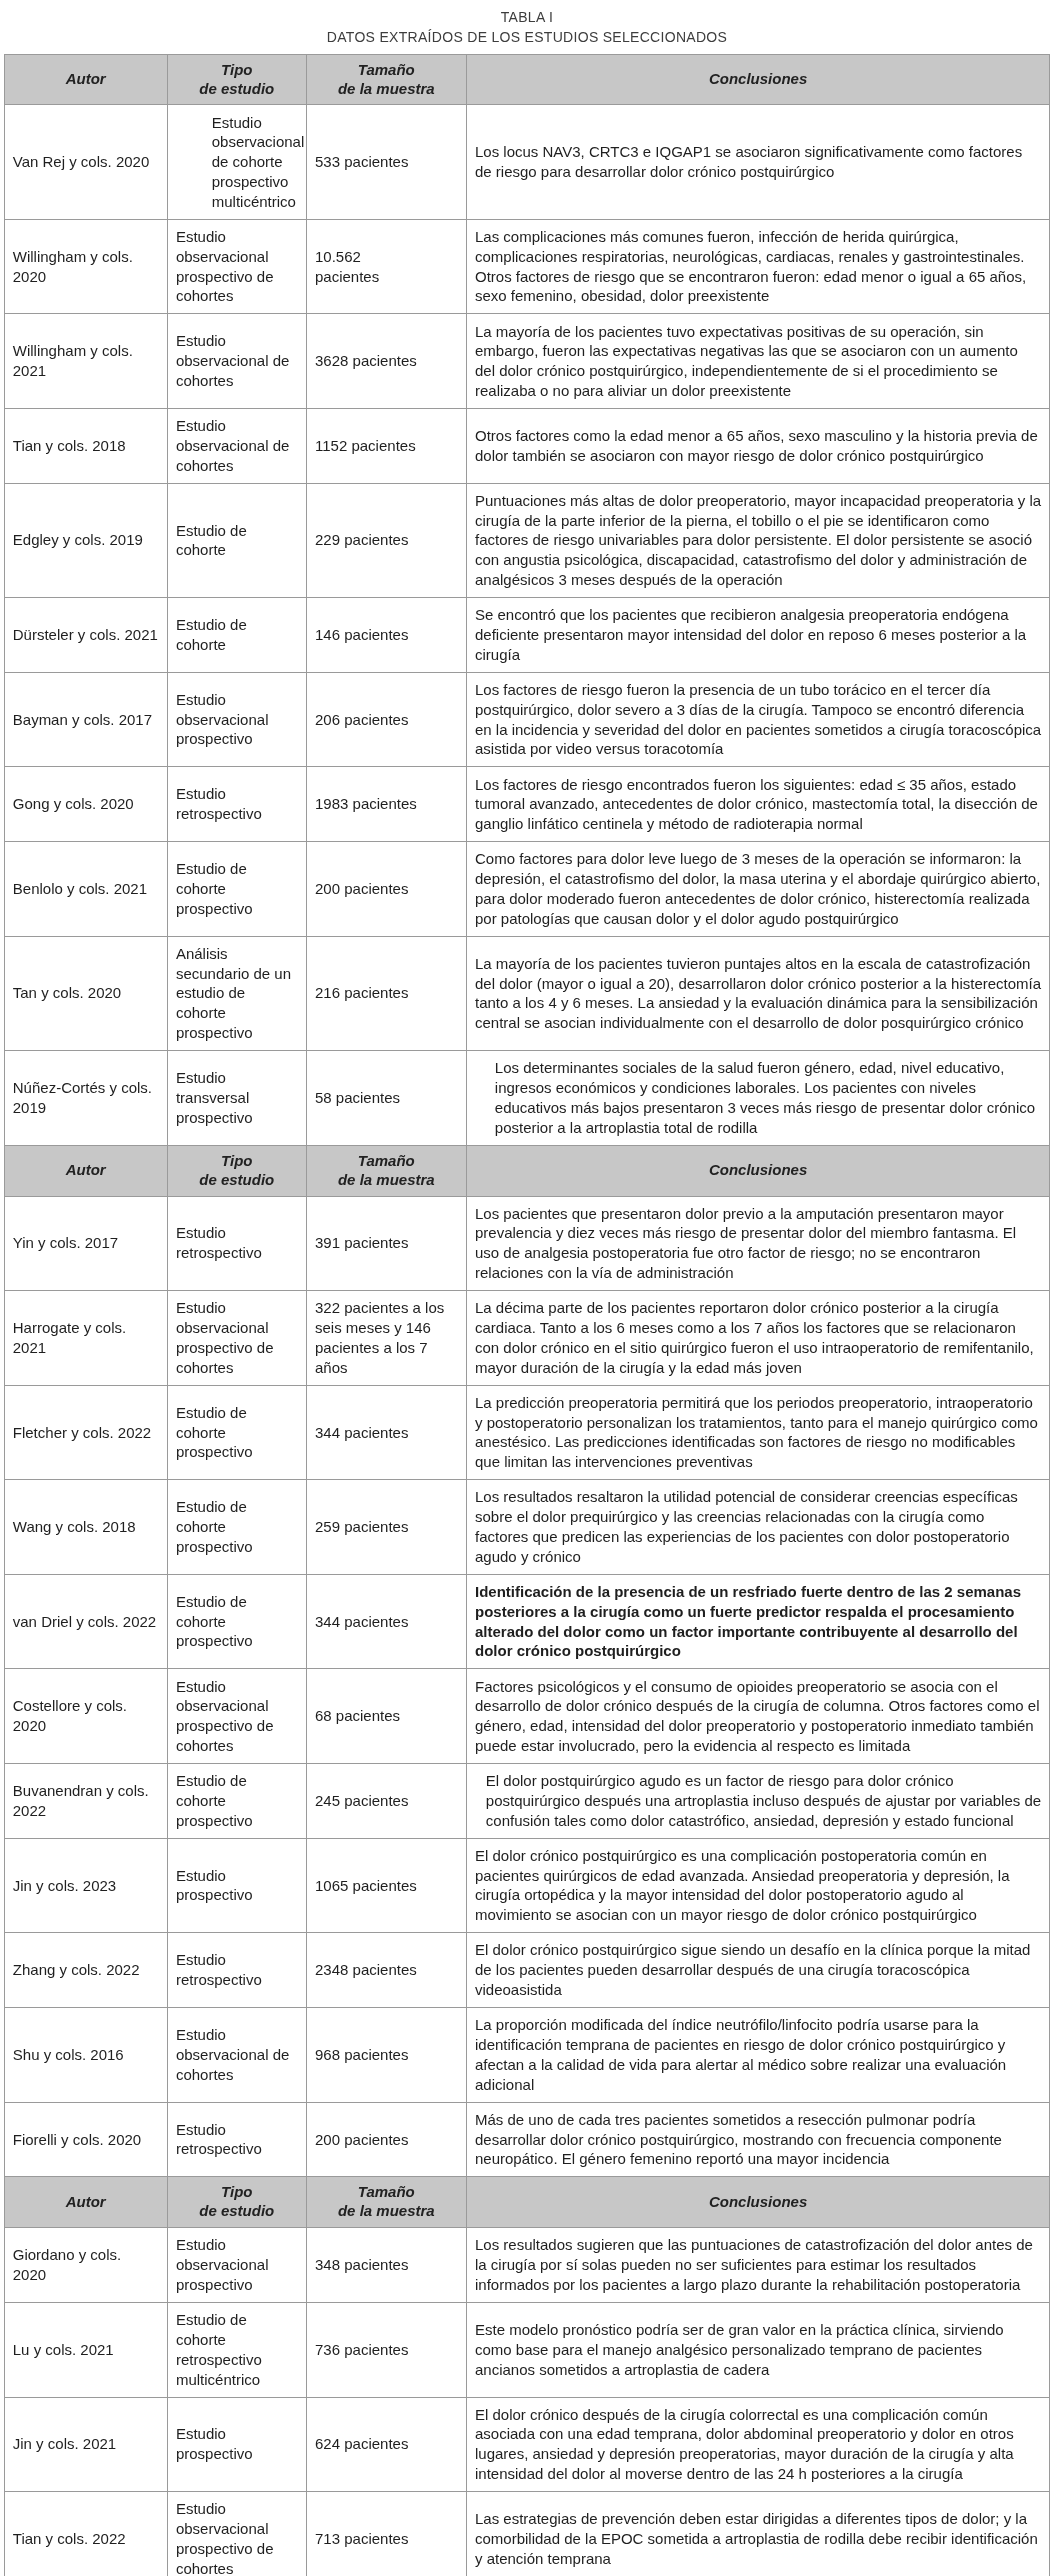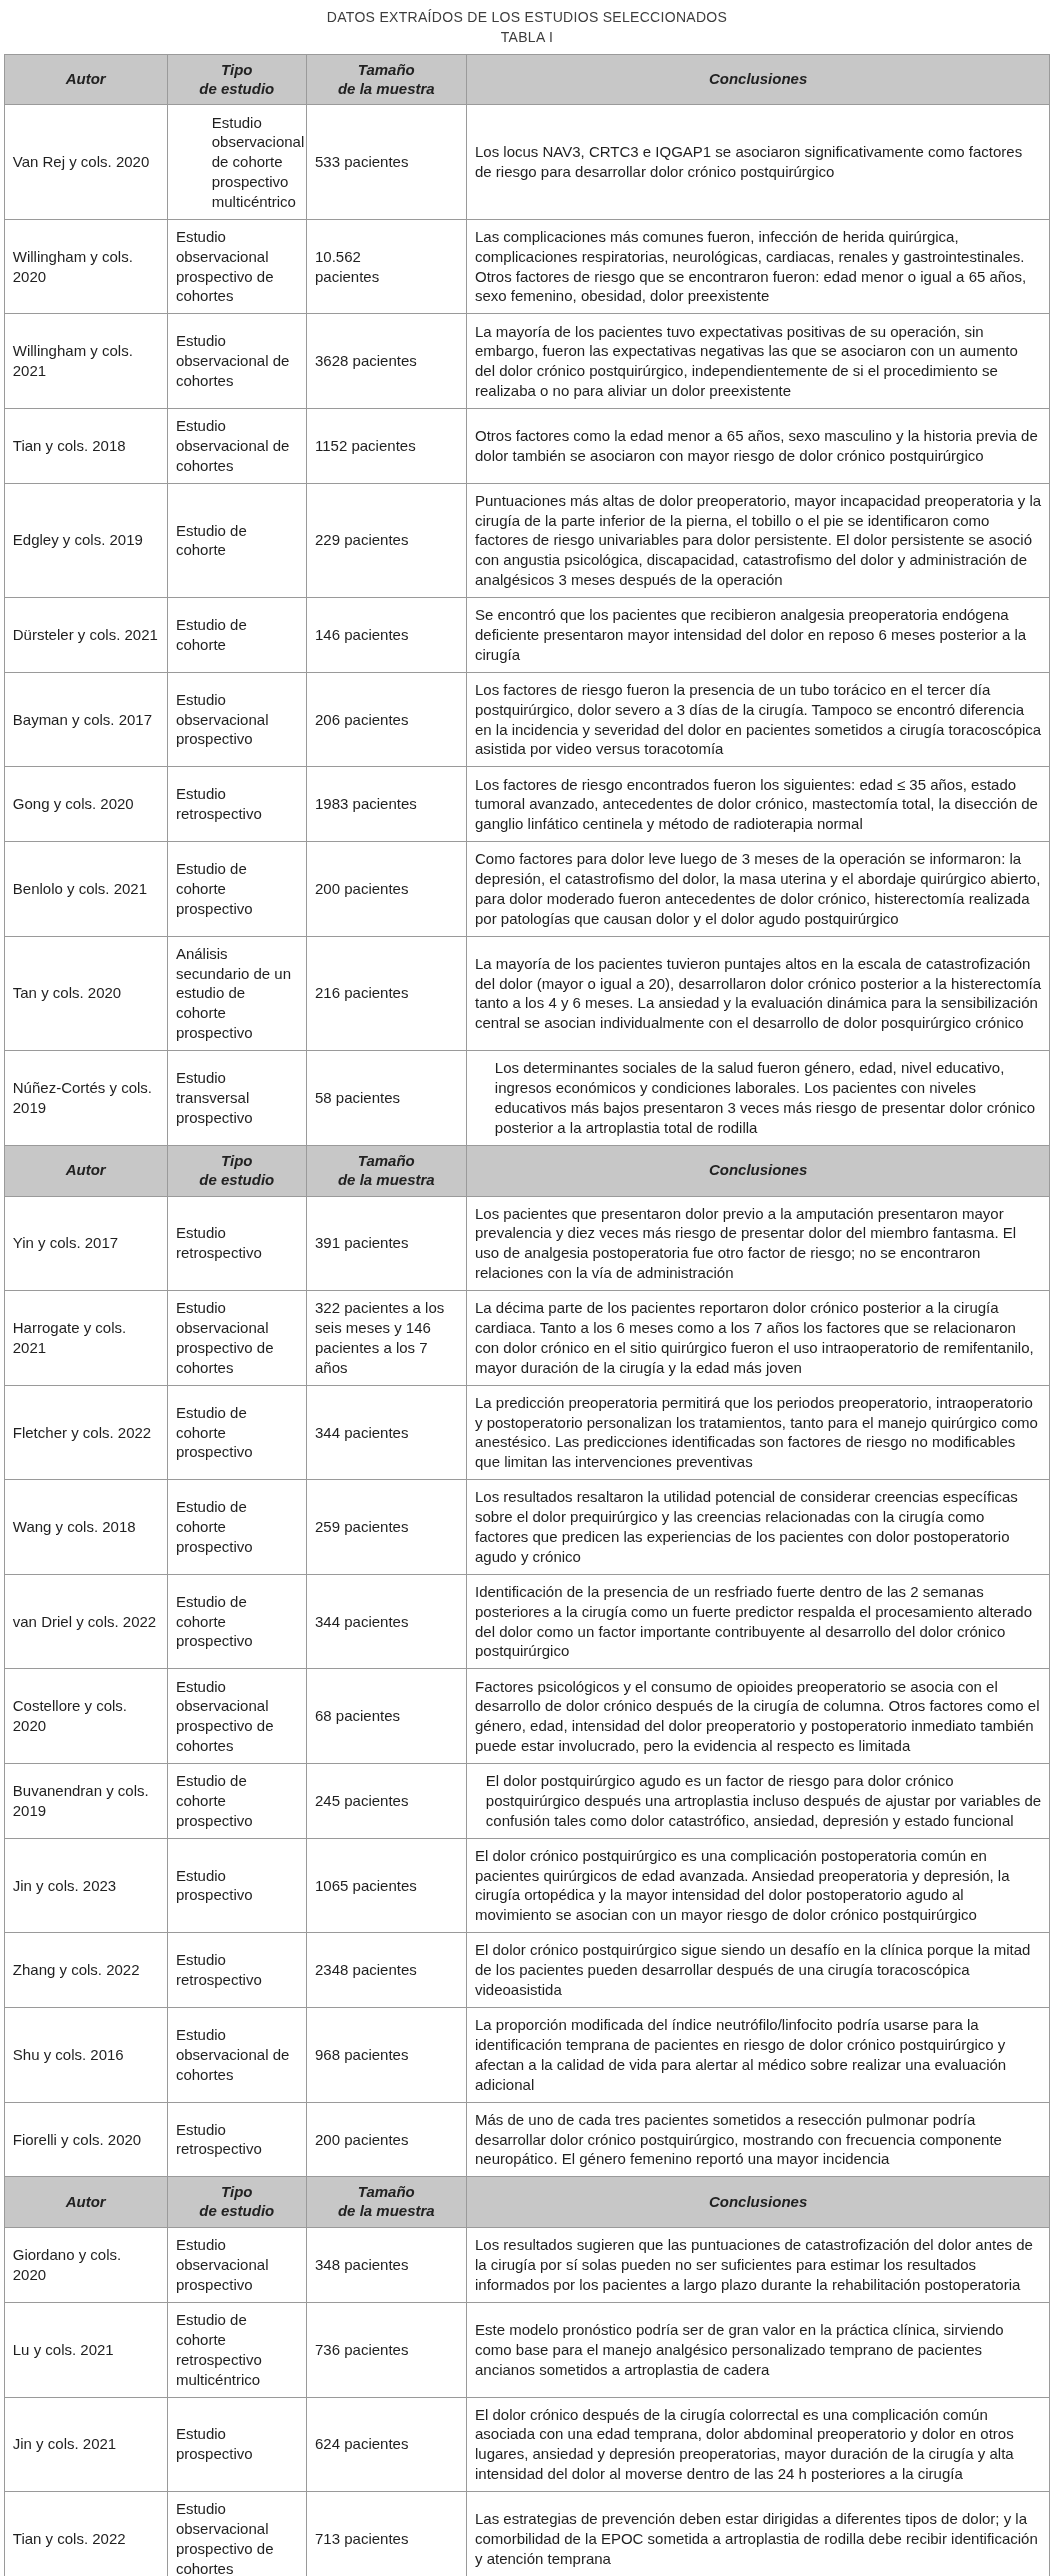--- a/index.html
+++ b/index.html
@@ -56,22 +56,22 @@
   col.c-tipo { width: 13.3%; }
   col.c-tamano { width: 15.3%; }
   col.c-conclusiones { width: 55.8%; }
 </style>
 </head>
 <body>
 
 <div class="page">
 
   <div class="table-title" style="color: rgb(61, 61, 61);">
+    <div>TABLA I</div>
     <div>DATOS EXTRAÍDOS DE LOS ESTUDIOS SELECCIONADOS</div>
-    <div>TABLA I</div>
   </div>
 
   <table class="studies">
     <colgroup>
       <col class="c-autor">
       <col class="c-tipo">
       <col class="c-tamano">
       <col class="c-conclusiones">
     </colgroup>
     <tbody>
@@ -196,32 +196,32 @@
     <td class="cell-autor" style="border-color: rgb(154, 154, 154); color: rgb(31, 31, 31);">Wang y cols. 2018</td>
     <td class="cell-tipo" style="border-color: rgb(154, 154, 154); color: rgb(31, 31, 31);">Estudio de cohorte prospectivo</td>
     <td class="cell-tamano" style="border-color: rgb(154, 154, 154); color: rgb(31, 31, 31);">259 pacientes</td>
     <td class="cell-conclusiones" style="border-color: rgb(154, 154, 154); color: rgb(31, 31, 31);">Los resultados resaltaron la utilidad potencial de considerar creencias específicas sobre el dolor prequirúrgico y las creencias relacionadas con la cirugía como factores que predicen las experiencias de los pacientes con dolor postoperatorio agudo y crónico</td>
   </tr>
 
   <tr>
     <td class="cell-autor" style="border-color: rgb(154, 154, 154); color: rgb(31, 31, 31);">van Driel y cols. 2022</td>
     <td class="cell-tipo" style="border-color: rgb(154, 154, 154); color: rgb(31, 31, 31);">Estudio de cohorte prospectivo</td>
     <td class="cell-tamano" style="border-color: rgb(154, 154, 154); color: rgb(31, 31, 31);">344 pacientes</td>
-    <td class="cell-conclusiones" style="border-color: rgb(154, 154, 154); color: rgb(31, 31, 31);">Identificación de la presencia de un resfriado fuerte dentro de las 2 semanas posteriores a la cirugía como un fuerte predictor respalda el procesamiento alterado del dolor como un factor importante contribuyente al desarrollo del dolor crónico postquirúrgico</td>
+    <td class="cell-conclusiones" style="border-color: rgb(154, 154, 154); color: rgb(31, 31, 31); font-weight: bold;">Identificación de la presencia de un resfriado fuerte dentro de las 2 semanas posteriores a la cirugía como un fuerte predictor respalda el procesamiento alterado del dolor como un factor importante contribuyente al desarrollo del dolor crónico postquirúrgico</td>
   </tr>
 
   <tr>
     <td class="cell-autor" style="border-color: rgb(154, 154, 154); color: rgb(31, 31, 31);">Costellore y cols. 2020</td>
     <td class="cell-tipo" style="border-color: rgb(154, 154, 154); color: rgb(31, 31, 31);">Estudio observacional prospectivo de cohortes</td>
     <td class="cell-tamano" style="border-color: rgb(154, 154, 154); color: rgb(31, 31, 31);">68 pacientes</td>
     <td class="cell-conclusiones" style="border-color: rgb(154, 154, 154); color: rgb(31, 31, 31);">Factores psicológicos y el consumo de opioides preoperatorio se asocia con el desarrollo de dolor crónico después de la cirugía de columna. Otros factores como el género, edad, intensidad del dolor preoperatorio y postoperatorio inmediato también puede estar involucrado, pero la evidencia al respecto es limitada</td>
   </tr>
 
   <tr>
-    <td class="cell-autor" style="border-color: rgb(154, 154, 154); color: rgb(31, 31, 31);">Buvanendran y cols. 2019</td>
+    <td class="cell-autor" style="border-color: rgb(154, 154, 154); color: rgb(31, 31, 31);">Buvanendran y cols. 2022</td>
     <td class="cell-tipo" style="border-color: rgb(154, 154, 154); color: rgb(31, 31, 31);">Estudio de cohorte prospectivo</td>
     <td class="cell-tamano" style="border-color: rgb(154, 154, 154); color: rgb(31, 31, 31);">245 pacientes</td>
     <td class="cell-conclusiones" style="border-color: rgb(154, 154, 154); color: rgb(31, 31, 31); padding-left: 19px;">El dolor postquirúrgico agudo es un factor de riesgo para dolor crónico postquirúrgico después una artroplastia incluso después de ajustar por variables de confusión tales como dolor catastrófico, ansiedad, depresión y estado funcional</td>
   </tr>
 
   <tr>
     <td class="cell-autor" style="border-color: rgb(154, 154, 154); color: rgb(31, 31, 31);">Jin y cols. 2023</td>
     <td class="cell-tipo" style="border-color: rgb(154, 154, 154); color: rgb(31, 31, 31);">Estudio prospectivo</td>
     <td class="cell-tamano" style="border-color: rgb(154, 154, 154); color: rgb(31, 31, 31);">1065 pacientes</td>
     <td class="cell-conclusiones" style="border-color: rgb(154, 154, 154); color: rgb(31, 31, 31);">El dolor crónico postquirúrgico es una complicación postoperatoria común en pacientes quirúrgicos de edad avanzada. Ansiedad preoperatoria y depresión, la cirugía ortopédica y la mayor intensidad del dolor postoperatorio agudo al movimiento se asocian con un mayor riesgo de dolor crónico postquirúrgico</td>

